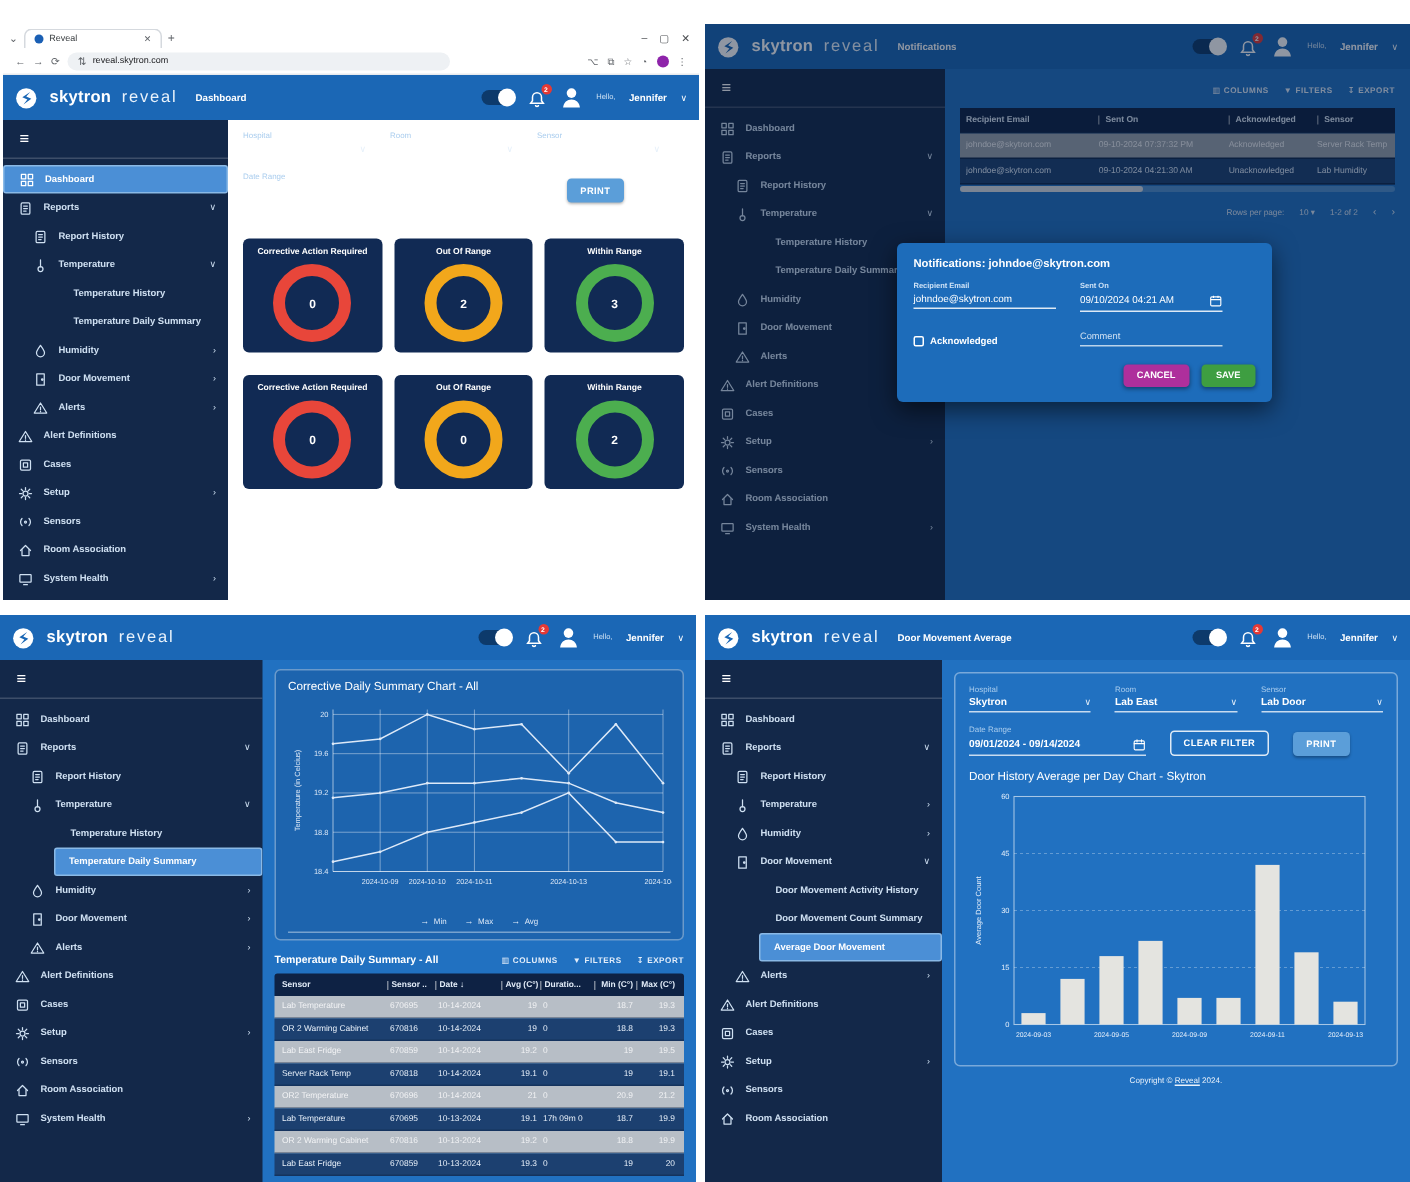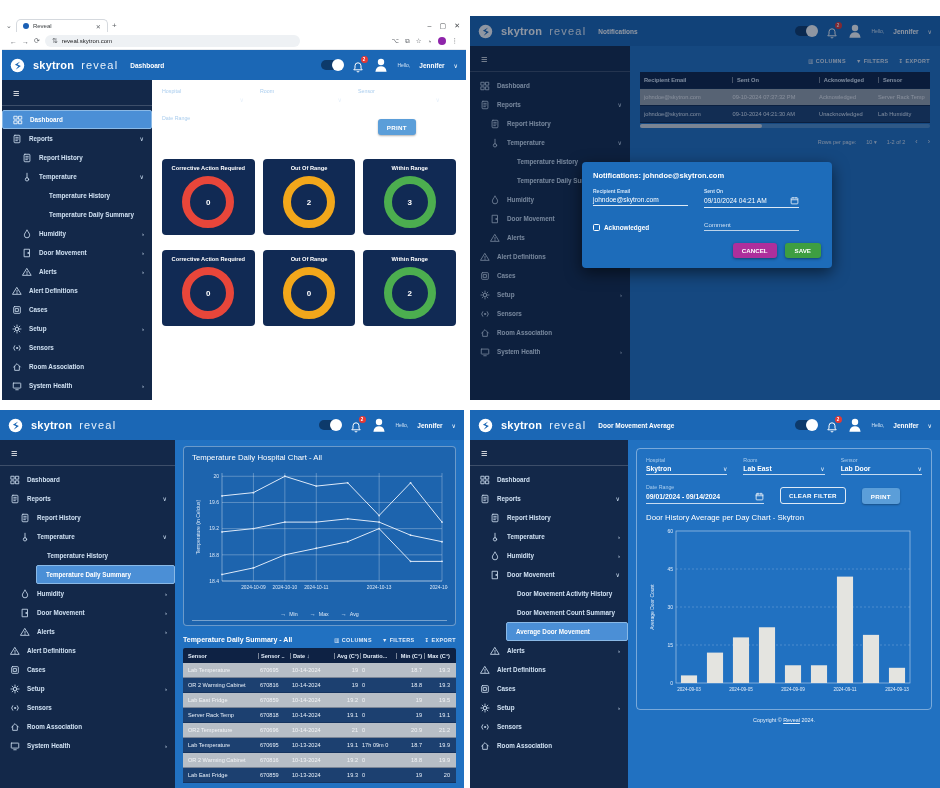--- a/index.html
+++ b/index.html
@@ -91,21 +91,21 @@
   .t2-row.sel .t2c{color:#eef0f2;}
   .t2c{font-size:5.7px;color:#dbe7f5;white-space:nowrap;overflow:hidden;}
   .t2-head .t2c{font-weight:700;border-left:1px solid rgba(255,255,255,.45);padding-left:4px;}
   .t2-head .t2c:first-child{border-left:none;padding-left:0;}
   .c2-0{width:96px;} .c2-1{width:94px;} .c2-2{width:64px;} .c2-3{width:52px;}
   .hscroll{height:4px;background:rgba(255,255,255,.22);border-radius:2px;margin-top:1px;position:relative;}
   .hthumb{position:absolute;left:0;top:0;height:4px;width:42%;background:#d9dee3;border-radius:2px;}
   .pagination{display:flex;justify-content:flex-end;align-items:center;gap:10px;margin-top:10px;font-size:5.5px;color:#d8e5f4;}
   .pg-arrow{font-size:7px;}
   .dim{position:absolute;inset:0;background:rgba(6,22,48,.45);z-index:4;}
-  .modal{position:absolute;left:112px;top:146px;width:250px;background:#1d6cba;border-radius:4px;box-shadow:0 5px 16px rgba(0,0,0,.55);padding:9px 11px 10px;z-index:5;}
+  .modal{position:absolute;left:128px;top:146px;width:250px;background:#1d6cba;border-radius:4px;box-shadow:0 5px 16px rgba(0,0,0,.55);padding:9px 11px 10px;z-index:5;}
   .modal-title{font-size:7.5px;font-weight:700;color:#fff;margin-bottom:8px;}
   .m-grid{display:flex;gap:16px;}
   .m-fld{display:flex;flex-direction:column;width:95px;}
   .m-label{font-size:5px;color:#cfe3f7;font-weight:700;margin-bottom:2px;}
   .m-val{display:flex;align-items:center;border-bottom:1px solid rgba(255,255,255,.85);padding-bottom:2px;gap:4px;}
   .m-value{font-size:6.6px;color:#fff;flex:1;white-space:nowrap;}
   .m-row2{display:flex;align-items:flex-end;gap:16px;margin-top:13px;}
   .chk-wrap{display:flex;align-items:center;gap:4px;width:95px;}
   .checkbox{width:7px;height:7px;border:1.2px solid #fff;border-radius:1.5px;}
   .chk-label{font-size:6.4px;color:#fff;font-weight:600;}
@@ -847,21 +847,21 @@
                 <rect x="1.5" y="2.5" width="9" height="6" rx="0.5"></rect>
                 <path d="M4.5 10.5h3"></path>
               </svg>
             </span>
             <span class="sb-label">System Health</span>
             <span class="sb-chev">›</span>
           </div>
         </nav>
       <div class="main q3-main">
         <div class="panel">
-          <div class="chart-title" id="q3-chart-title">Temperature Daily Hospital Chart - All</div>
+          <div class="chart-title" id="q3-chart-title">Corrective Daily Summary Chart - All</div>
           <svg id="q3-chart" width="256" height="140">
               <line x1="30" y1="116" x2="250" y2="116" stroke="rgba(255,255,255,0.55)" stroke-width="0.5"></line>
               <text x="27" y="117.7" text-anchor="end" font-size="5" fill="#dce8f7">18.4</text>
               <line x1="30" y1="89.81818181818171" x2="250" y2="89.81818181818171" stroke="rgba(255,255,255,0.55)" stroke-width="0.5"></line>
               <text x="27" y="91.51818181818172" text-anchor="end" font-size="5" fill="#dce8f7">18.8</text>
               <line x1="30" y1="63.63636363636366" x2="250" y2="63.63636363636366" stroke="rgba(255,255,255,0.55)" stroke-width="0.5"></line>
               <text x="27" y="65.33636363636366" text-anchor="end" font-size="5" fill="#dce8f7">19.2</text>
               <line x1="30" y1="37.45454545454537" x2="250" y2="37.45454545454537" stroke="rgba(255,255,255,0.55)" stroke-width="0.5"></line>
               <text x="27" y="39.15454545454537" text-anchor="end" font-size="5" fill="#dce8f7">19.6</text>
               <line x1="30" y1="11.272727272727316" x2="250" y2="11.272727272727316" stroke="rgba(255,255,255,0.55)" stroke-width="0.5"></line>

